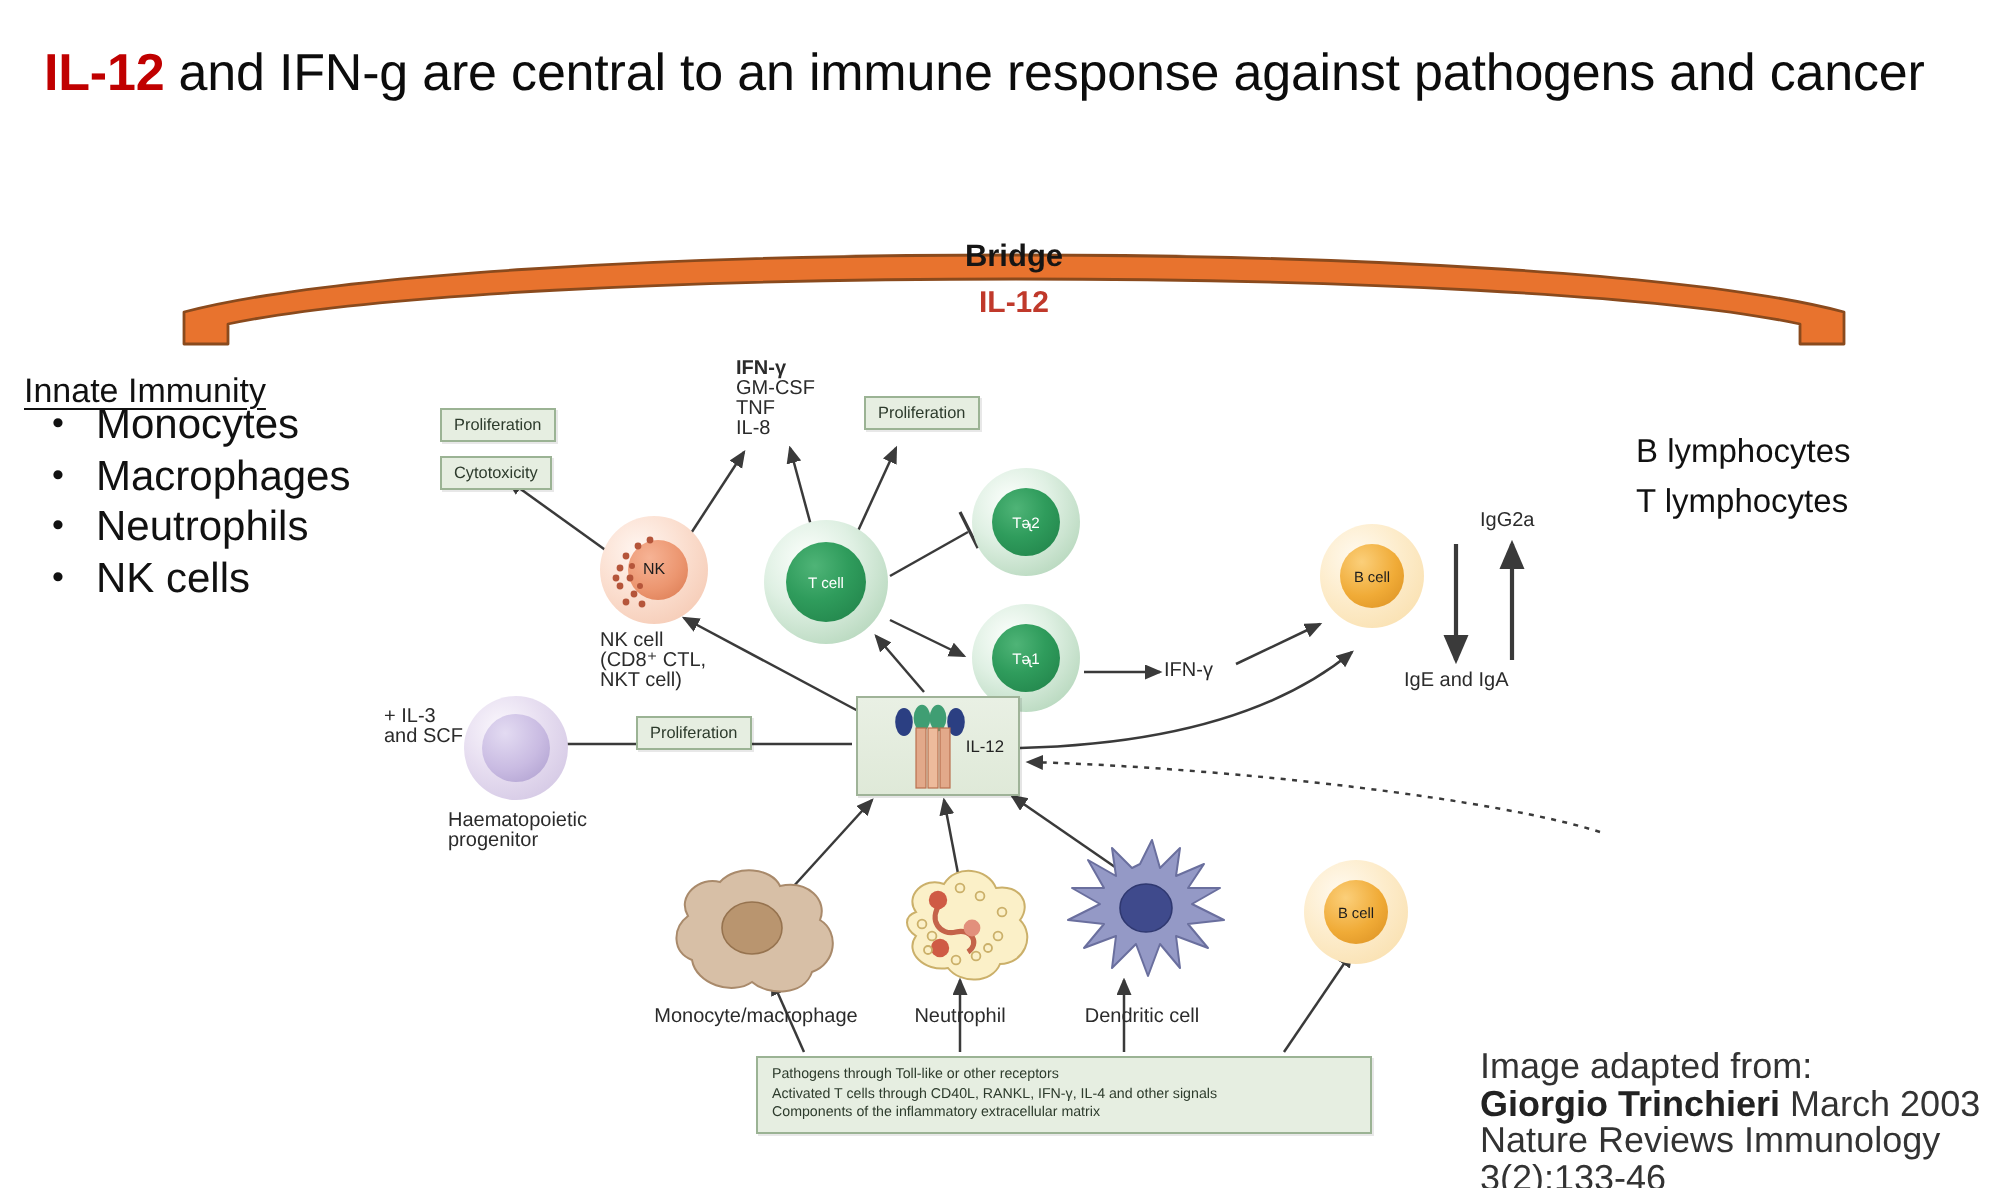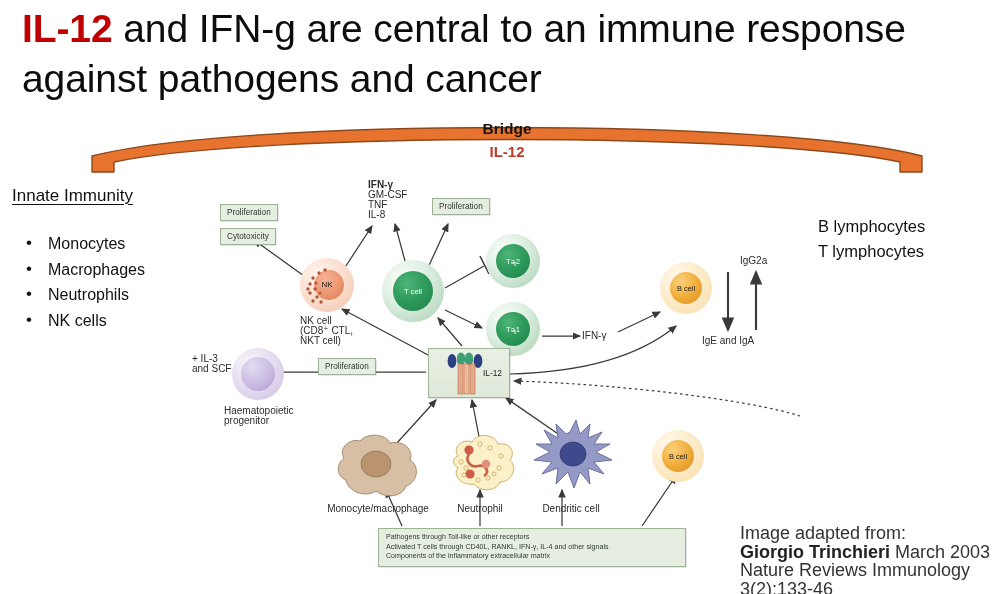--- a/index.html
+++ b/index.html
@@ -1,39 +1,39 @@
 <!DOCTYPE html>
 <html><head>
 <meta charset="utf-8">
 <style>
   html,body{margin:0;padding:0;background:#fff;}
   body{width:1003px;height:594px;overflow:hidden;
        font-family:"Liberation Sans","DejaVu Sans",sans-serif;color:#111;}
   #slide{position:relative;width:1003px;height:594px;background:#fff;}
 
   
-  #title{position:absolute;left:22px;top:4px;width:960px;
-         font-size:39px;line-height:1.27;font-weight:400;color:#0c0c0c;
+  #title{position:absolute;left:22px;top:20px;width:960px;
+         font-size:26px;line-height:1.27;font-weight:400;color:#0c0c0c;
          letter-spacing:-.1px;}
   #title .hl{color:#c00000;font-weight:600;}
 
   
   #bridge{position:absolute;left:88px;top:112px;width:838px;height:62px;}
   #bridge svg{display:block;width:838px;height:62px;}
   #bridge .btxt{position:absolute;left:0;top:8px;width:838px;text-align:center;
         font-size:15.5px;font-weight:700;color:#151515;}
   #bridge .bsub{position:absolute;left:0;top:31px;width:838px;text-align:center;
         font-size:15px;font-weight:600;color:#c0392b;}
 
   
   .sideHead{position:absolute;font-size:17px;font-weight:400;color:#111;
             text-decoration:underline;text-underline-offset:3px;white-space:nowrap;}
   #innateHead{left:12px;top:186px;}
   #acqHead{left:800px;top:186px;}
-  #innateList{position:absolute;left:18px;top:231px;font-size:16px;line-height:25.5px;color:#111;}
+  #innateList{position:absolute;left:18px;top:200px;font-size:21px;line-height:25.5px;color:#111;}
   #innateList .bi{position:relative;padding-left:30px;white-space:nowrap;}
   #innateList .bi:before{content:"\2022";position:absolute;left:8px;top:-1px;font-size:17px;}
   #acqList{position:absolute;left:818px;top:214px;font-size:16.5px;line-height:25px;color:#111;}
 
   
   #diagram{position:absolute;left:190px;top:176px;width:620px;height:412px;}
   #wires{position:absolute;left:0;top:0;width:620px;height:412px;}
 
   
   .gbox{position:absolute;background:#e6eee1;border:1px solid #9bb394;

